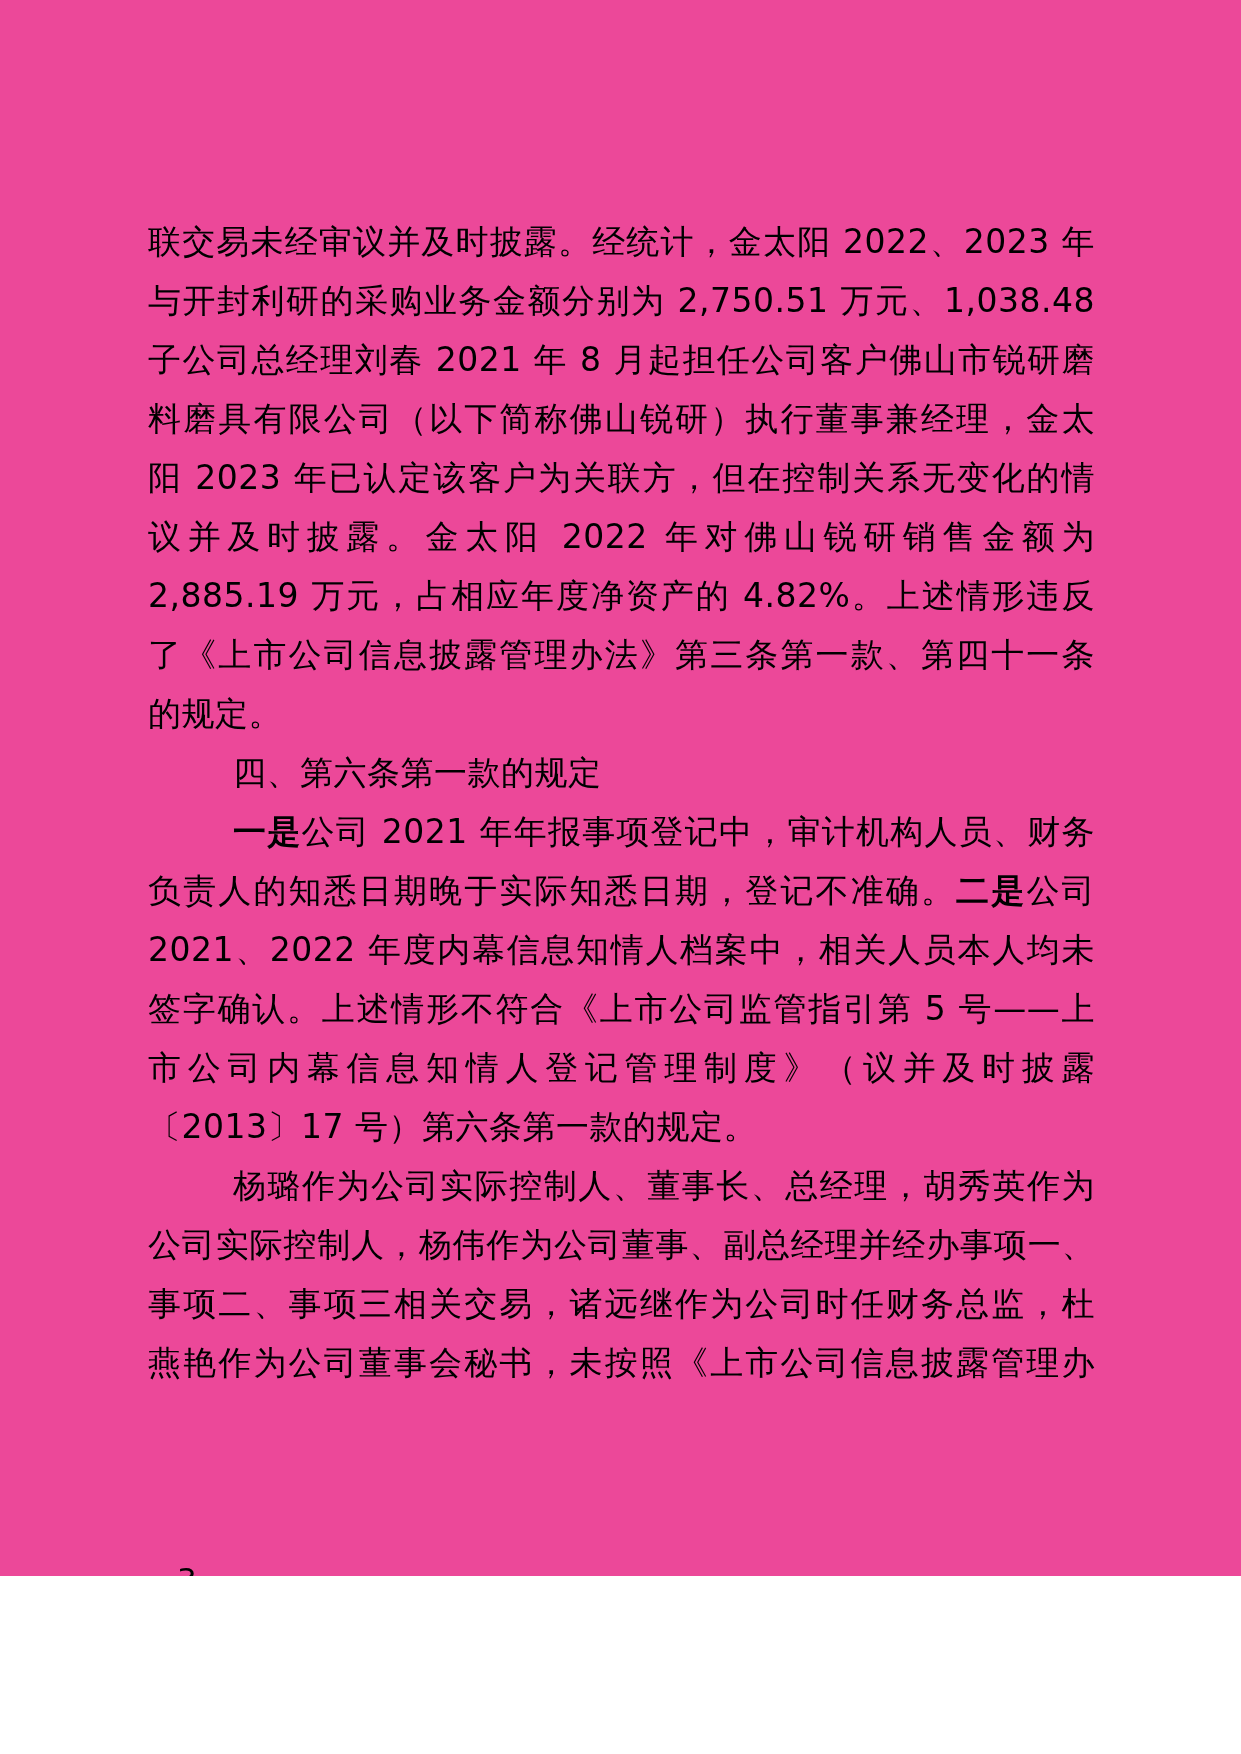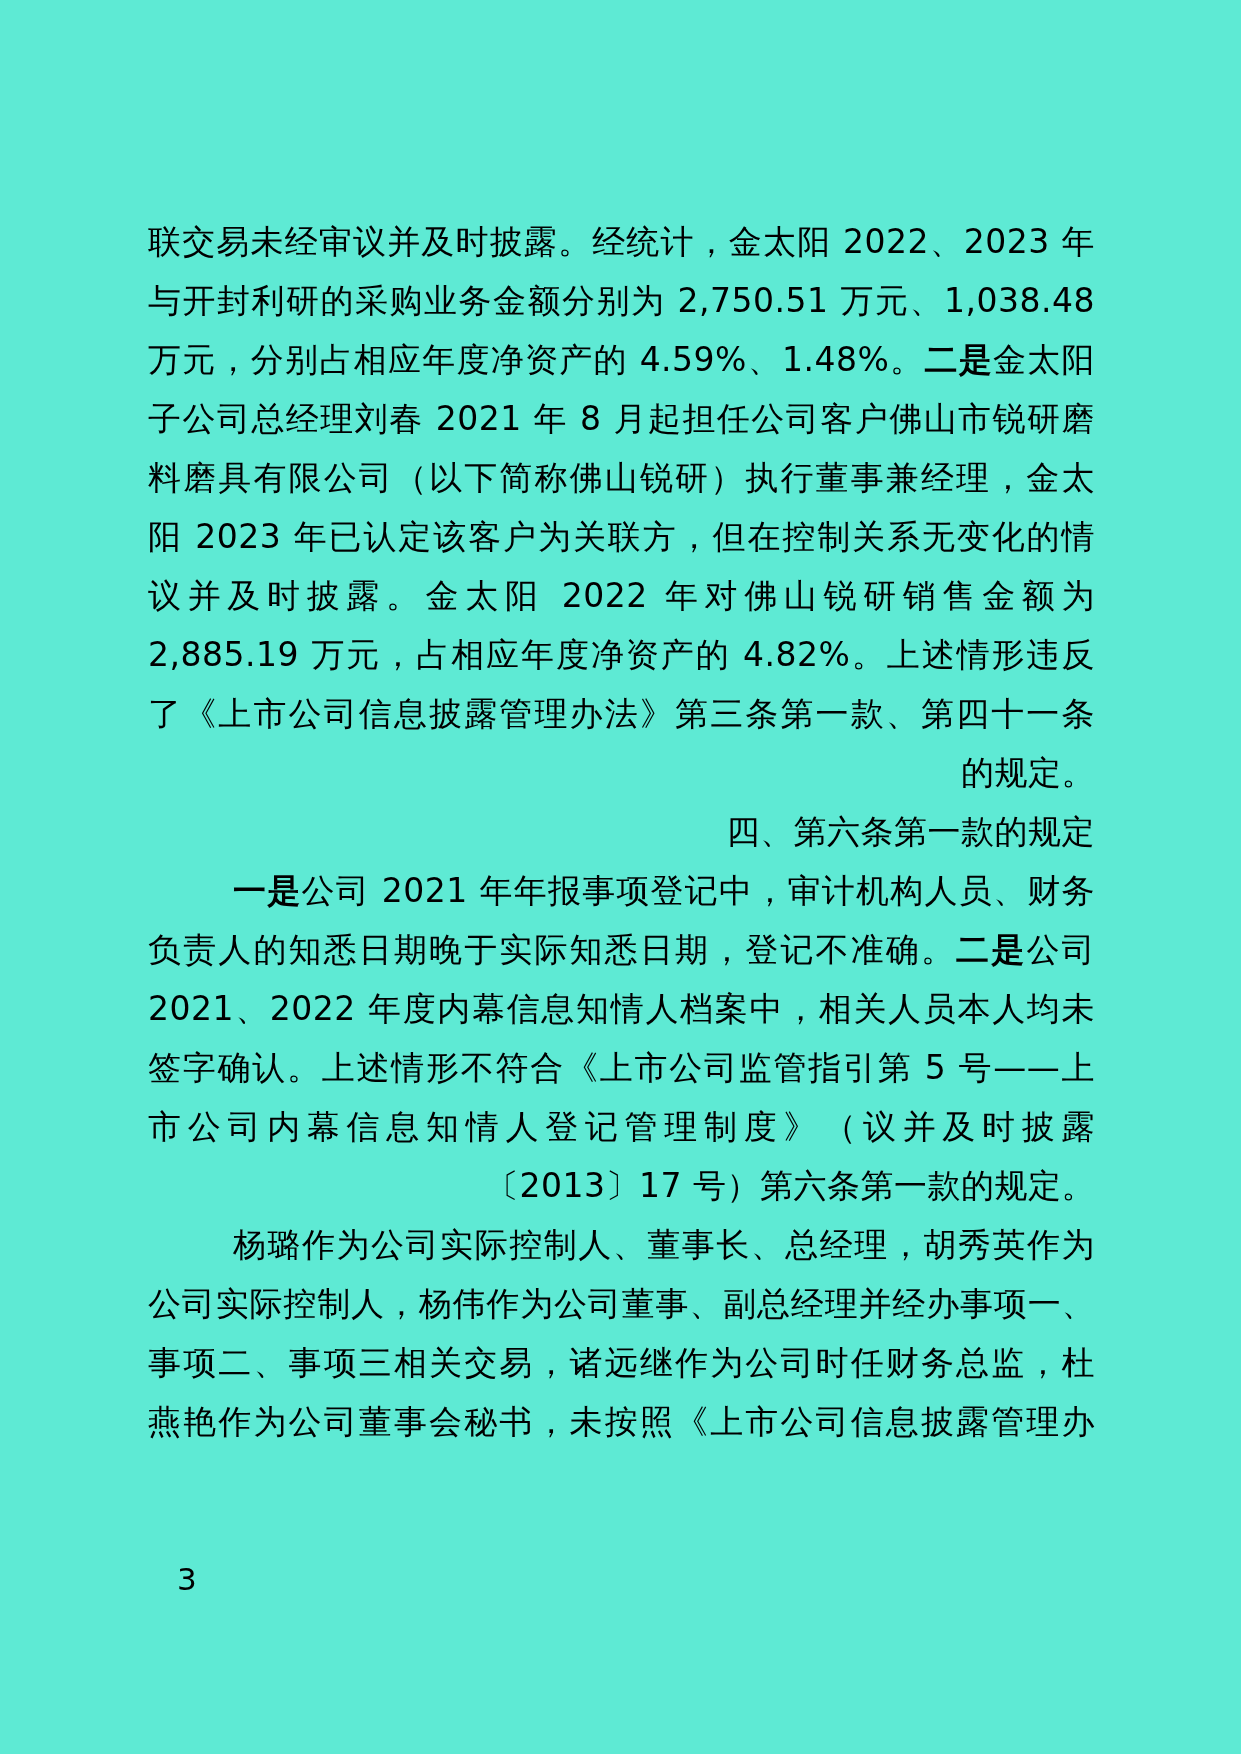--- a/index.html
+++ b/index.html
@@ -3,38 +3,38 @@
 <meta charset="utf-8">
 <style>
   html, body {
     margin: 0;
     padding: 0;
     background: #ffffff;
   }
   .page {
     position: relative;
     width: 1241px;
-    height: 1754px;
-    background: #5eead4;
+    height: 1576px;
+    background: #ec4899;
     color: #000000;
     font-family: "DejaVu Sans", "Liberation Sans", sans-serif;
     overflow: hidden;
   }
   .content {
     position: absolute;
     left: 148px;
     top: 212px;
     width: 947px;
   }
   .line {
     font-size: 33px;
     line-height: 59px;
     height: 59px;
     letter-spacing: 0.5px;
-    text-align: right;
+    text-align: left;
     white-space: normal;
     overflow: visible;
   }
   .line.justify {
     text-align: justify;
     text-align-last: justify;
     text-justify: inter-character;
   }
   .line.indent {
     padding-left: 85px;
@@ -52,21 +52,20 @@
   }
 </style>
 </head>
 <body>
 
 <div class="page">
   <div class="content">
 
     <div class="line justify"><span>联交易未经审议并及时披露。经统计，金太阳 2022、2023 年</span></div>
     <div class="line justify"><span>与开封利研的采购业务金额分别为 2,750.51 万元、1,038.48</span></div>
-    <div class="line justify"><span>万元，分别占相应年度净资产的 4.59%、1.48%。</span><b>二是</b><span>金太阳</span></div>
     <div class="line justify"><span>子公司总经理刘春 2021 年 8 月起担任公司客户佛山市锐研磨</span></div>
     <div class="line justify"><span>料磨具有限公司（以下简称佛山锐研）执行董事兼经理，金太</span></div>
     <div class="line justify"><span>阳 2023 年已认定该客户为关联方，但在控制关系无变化的情</span></div>
     <div class="line justify"><span>议并及时披露。金太阳 2022 年对佛山锐研销售金额为</span></div>
     <div class="line justify"><span>2,885.19 万元，占相应年度净资产的 4.82%。上述情形违反</span></div>
     <div class="line justify"><span>了《上市公司信息披露管理办法》第三条第一款、第四十一条</span></div>
     <div class="line"><span>的规定。</span></div>
     <div class="line indent"><span>四、第六条第一款的规定</span></div>
     <div class="line justify indent"><b>一是</b><span>公司 2021 年年报事项登记中，审计机构人员、财务</span></div>
     <div class="line justify"><span>负责人的知悉日期晚于实际知悉日期，登记不准确。</span><b>二是</b><span>公司</span></div>

